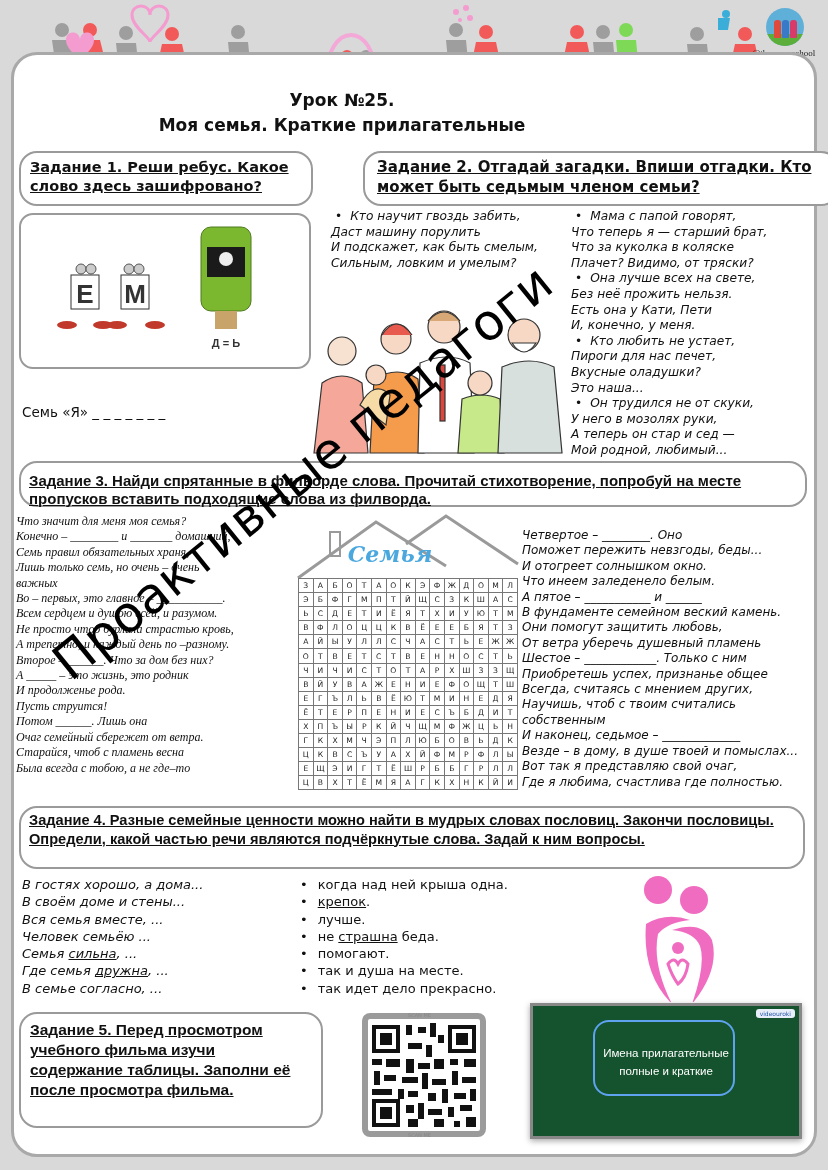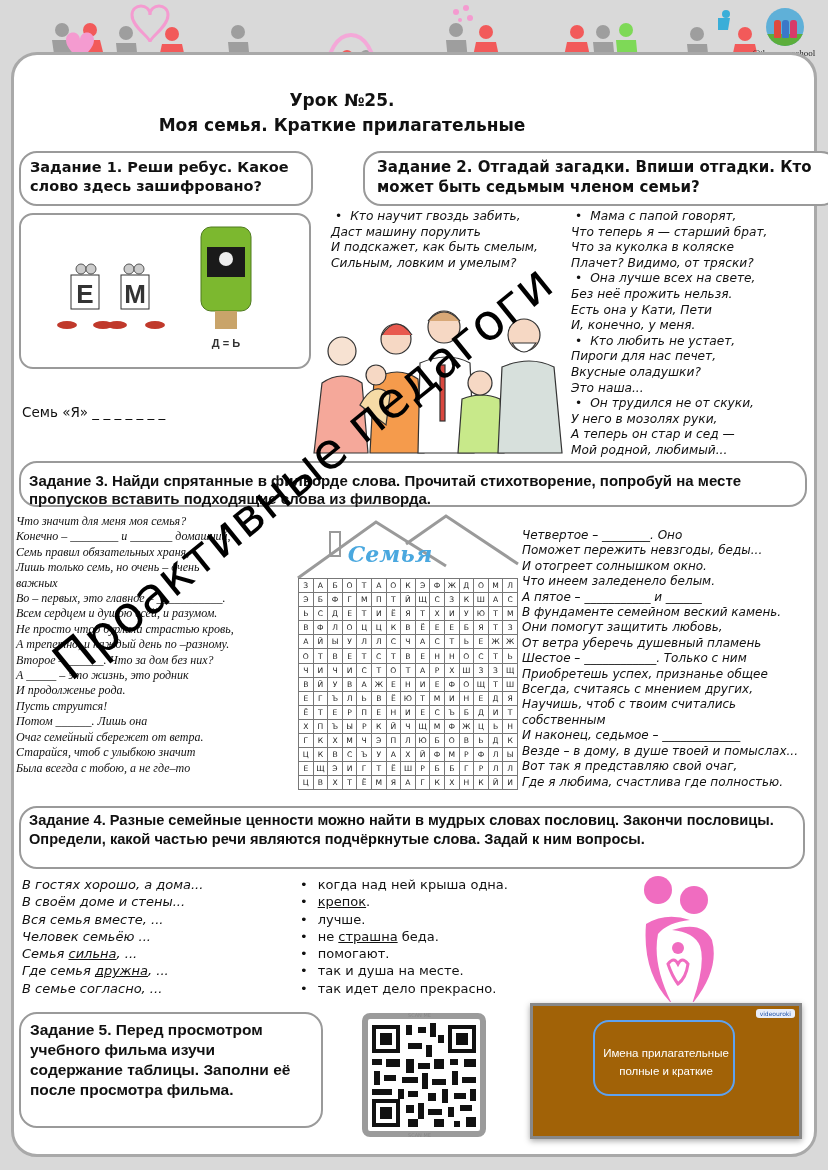--- a/index.html
+++ b/index.html
@@ -9,21 +9,21 @@
   .banner { position: absolute; left: 0; top: 0; width: 828px; height: 85px; }
   .avatar { position: absolute; left: 766px; top: 8px; width: 38px; height: 38px; border-radius: 50%; background: #5fb0d8; overflow: hidden; }
   .avatar .ground { position: absolute; left: 0; bottom: 0; width: 100%; height: 12px; background: #5cae3b; }
   .avatar .kid { position: absolute; bottom: 8px; width: 7px; height: 18px; border-radius: 3px 3px 1px 1px; }
   .handle { position: absolute; left: 752px; top: 48px; font-family: "Liberation Serif", serif; font-size: 9px; color: #222; }
 
   .sheet { position: absolute; left: 11px; top: 52px; width: 806px; height: 1105px; background: #fff; border: 3px solid #a9a9a9; border-radius: 26px; }
 
   .title { position: absolute; left: 0; top: 88px; width: 684px; text-align: center; font-family: "DejaVu Sans", sans-serif; font-weight: bold; font-size: 17px; line-height: 25px; }
 
-  .taskbox { position: absolute; background: #fff; border: 2px solid #9a9a9a; border-radius: 18px; font-weight: bold; font-size: 14.5px; line-height: 19px; padding: 5px 9px; }
+  .taskbox { position: absolute; background: #fff; border: 2px solid #9a9a9a; border-radius: 18px; font-weight: bold; font-size: 14.5px; line-height: 19px; padding: 5px 9px; text-decoration: underline; }
   .taskbox.narrow { font-family: "Liberation Sans", sans-serif; font-size: 15.5px; line-height: 20px; }
 
   .imgbox { position: absolute; left: 19px; top: 213px; width: 292px; height: 156px; border: 2px solid #9a9a9a; border-radius: 14px; background: #fff; }
 
   .it { font-style: italic; font-size: 12.2px; line-height: 15.6px; }
   .riddle { position: absolute; }
   .bullet-line::before { content: "•"; font-style: normal; margin: 0 8px 0 4px; }
 
   .poem { position: absolute; font-style: italic; font-size: 12px; line-height: 15.4px; }
 
@@ -31,21 +31,21 @@
   .grid td { border: 1px solid #777; width: 14.6px; height: 14.1px; text-align: center; font-size: 7.6px; line-height: 11px; padding: 0; color: #222; }
 
   .prov-left { position: absolute; left: 22px; top: 876px; font-style: italic; font-size: 13px; line-height: 17.3px; }
   .prov-right { position: absolute; left: 300px; top: 876px; font-size: 13px; line-height: 17.3px; }
   .prov-right div::before { content: "•"; margin-right: 10px; }
   u { text-decoration: underline; }
 
   .qr { position: absolute; left: 362px; top: 1013px; width: 124px; height: 124px; border: 6px solid #9b9b9b; border-radius: 8px; background: #fff; }
   .scan { position: absolute; font-size: 5px; color: #888; }
 
-  .video { position: absolute; left: 530px; top: 1003px; width: 272px; height: 136px; background: #a16207; border: 3px solid #888; box-shadow: 0 2px 6px rgba(0,0,0,.35); }
+  .video { position: absolute; left: 530px; top: 1003px; width: 272px; height: 136px; background: #14532d; border: 3px solid #888; box-shadow: 0 2px 6px rgba(0,0,0,.35); }
   .video .bubble { position: absolute; left: 60px; top: 14px; width: 142px; height: 76px; border: 2px solid #5ea2f0; border-radius: 16px; }
   .video .vtitle { position: absolute; left: 0; top: 38px; width: 100%; text-align: center; color: #fff; font-family: "Liberation Sans", sans-serif; font-size: 11.5px; line-height: 18px; }
   .video .brand { position: absolute; right: 4px; top: 3px; background: #e8eefa; color: #2255aa; font-size: 6px; padding: 1px 4px; border-radius: 3px; }
 
   .watermark { position: absolute; left: 60px; top: 640px; font-family: "DejaVu Sans", sans-serif; font-size: 50px; color: #000; transform: rotate(-39deg); transform-origin: left center; white-space: nowrap; letter-spacing: 0.5px; pointer-events: none; }
 </style>
 </head>
 <body>
 
 <svg class="banner" viewBox="0 0 828 85">
@@ -226,21 +226,21 @@
   <div>Во – первых, это главное – ___________.</div>
   <div>Всем сердцем и душою всей, и разумом.</div>
   <div>Не просто чтоб бурлила страстью кровь,</div>
   <div>А трепетно, и каждый день по –разному.</div>
   <div>Второе – ______. Что за дом без них?</div>
   <div>А _____ – это жизнь, это родник</div>
   <div>И продолженье рода.</div>
   <div>Пусть струится!</div>
   <div>Потом ______. Лишь она</div>
   <div>Очаг семейный сбережет от ветра.</div>
-  <div>Старайся, чтоб с улыбкою значит</div>
+  <div>Старайся, чтоб с пламень весна</div>
   <div>Была всегда с тобою, а не где–то</div>
 </div>
 
 <svg style="position:absolute;left:296px;top:514px;" width="224" height="66" viewBox="0 0 224 66">
   <path d="M2 64 L80 8 L150 52 M110 30 L150 2 L222 50" fill="none" stroke="#9a9a9a" stroke-width="3"></path>
   <rect x="34" y="18" width="10" height="24" fill="none" stroke="#9a9a9a" stroke-width="2"></rect>
   <text x="94" y="48" text-anchor="middle" font-family="DejaVu Serif, serif" font-style="italic" font-weight="bold" font-size="22" fill="#4aa8df">Семья</text>
 </svg>
 
 <table class="grid">

